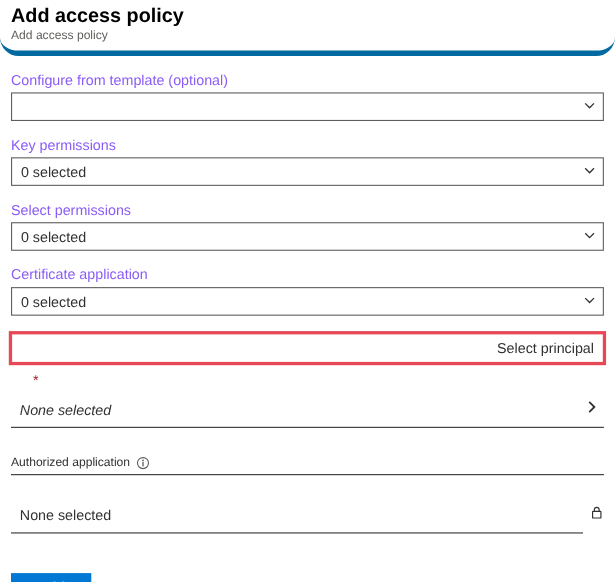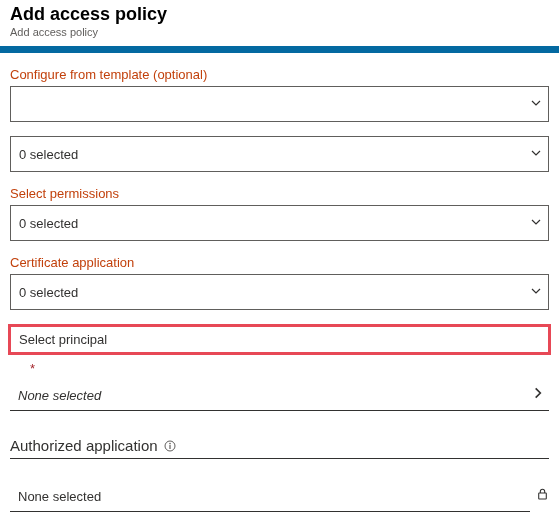--- a/index.html
+++ b/index.html
@@ -5,67 +5,69 @@
     * { box-sizing: border-box; margin: 0; padding: 0; }
     body {
       font-family: "Segoe UI", -apple-system, sans-serif;
       background: #fff;
       color: #323130;
       width: 559px;
       padding: 0;
     }
     .header {
       padding: 4px 10px 8px 10px;
-      border-bottom: 7px solid #0369a1;
+      border-bottom: 5px solid #0369a1;
+      border-radius: 17px;
     }
     .header h1 {
       font-size: 18px;
       font-weight: 600;
       color: #000;
       margin-bottom: 1px;
     }
     .header .subtitle {
       font-size: 11px;
       color: #605e5c;
     }
     .content {
       padding: 14px 10px 10px 10px;
     }
     .field {
       margin-bottom: 14px;
     }
     .field-label {
       font-size: 13px;
-      color: #c2410c;
+      color: #8b5cf6;
       margin-bottom: 4px;
       display: flex;
       align-items: center;
       gap: 6px;
       text-align: center;
     }
     .select-box {
       width: 100%;
-      height: 36px;
+      height: 26px;
       border: 1px solid #605e5c;
       background: #fff;
       display: flex;
       align-items: center;
       justify-content: space-between;
       padding: 0 6px 0 8px;
       font-size: 13px;
       color: #323130;
       cursor: pointer;
     }
     .select-box .chevron {
       flex-shrink: 0;
     }
     .highlight-box {
       border: 3px solid #e74856;
       padding: 5px 8px;
       margin: 12px -2px 6px -2px;
+      text-align: right;
     }
     .section-label {
       font-size: 13px;
       color: #323130;
     }
     .principal-row {
       display: flex;
       align-items: center;
       justify-content: space-between;
       border-bottom: 1px solid #323130;
@@ -83,21 +85,21 @@
       margin-left: 20px;
       margin-top: 3px;
       margin-bottom: -2px;
     }
     .app-section {
       margin-top: 26px;
     }
     .app-label-row {
       display: flex;
       align-items: center;
-      font-size: 15px;
+      font-size: 11px;
       border-bottom: 1px solid #323130;
       padding-bottom: 4px;
       gap: 6px;
     }
     .app-value {
       font-size: 13px;
       color: #323130;
     }
     .lock-wrap {
       align-self: flex-end;
@@ -144,20 +146,21 @@
       <span></span>
       <span class="chevron">
         <svg width="12" height="12" viewBox="0 0 12 12">
             <path d="M2 4 L6 8 L10 4" stroke="#323130" stroke-width="1.2" fill="none"></path>
           </svg>
       </span>
     </div>
   </div>
 
   <div class="field">
+    <div class="field-label">Key permissions</div>
     <div class="select-box">
       <span>0 selected</span>
       <span class="chevron">
         <svg width="12" height="12" viewBox="0 0 12 12">
             <path d="M2 4 L6 8 L10 4" stroke="#323130" stroke-width="1.2" fill="none"></path>
           </svg>
       </span>
     </div>
   </div>
 

